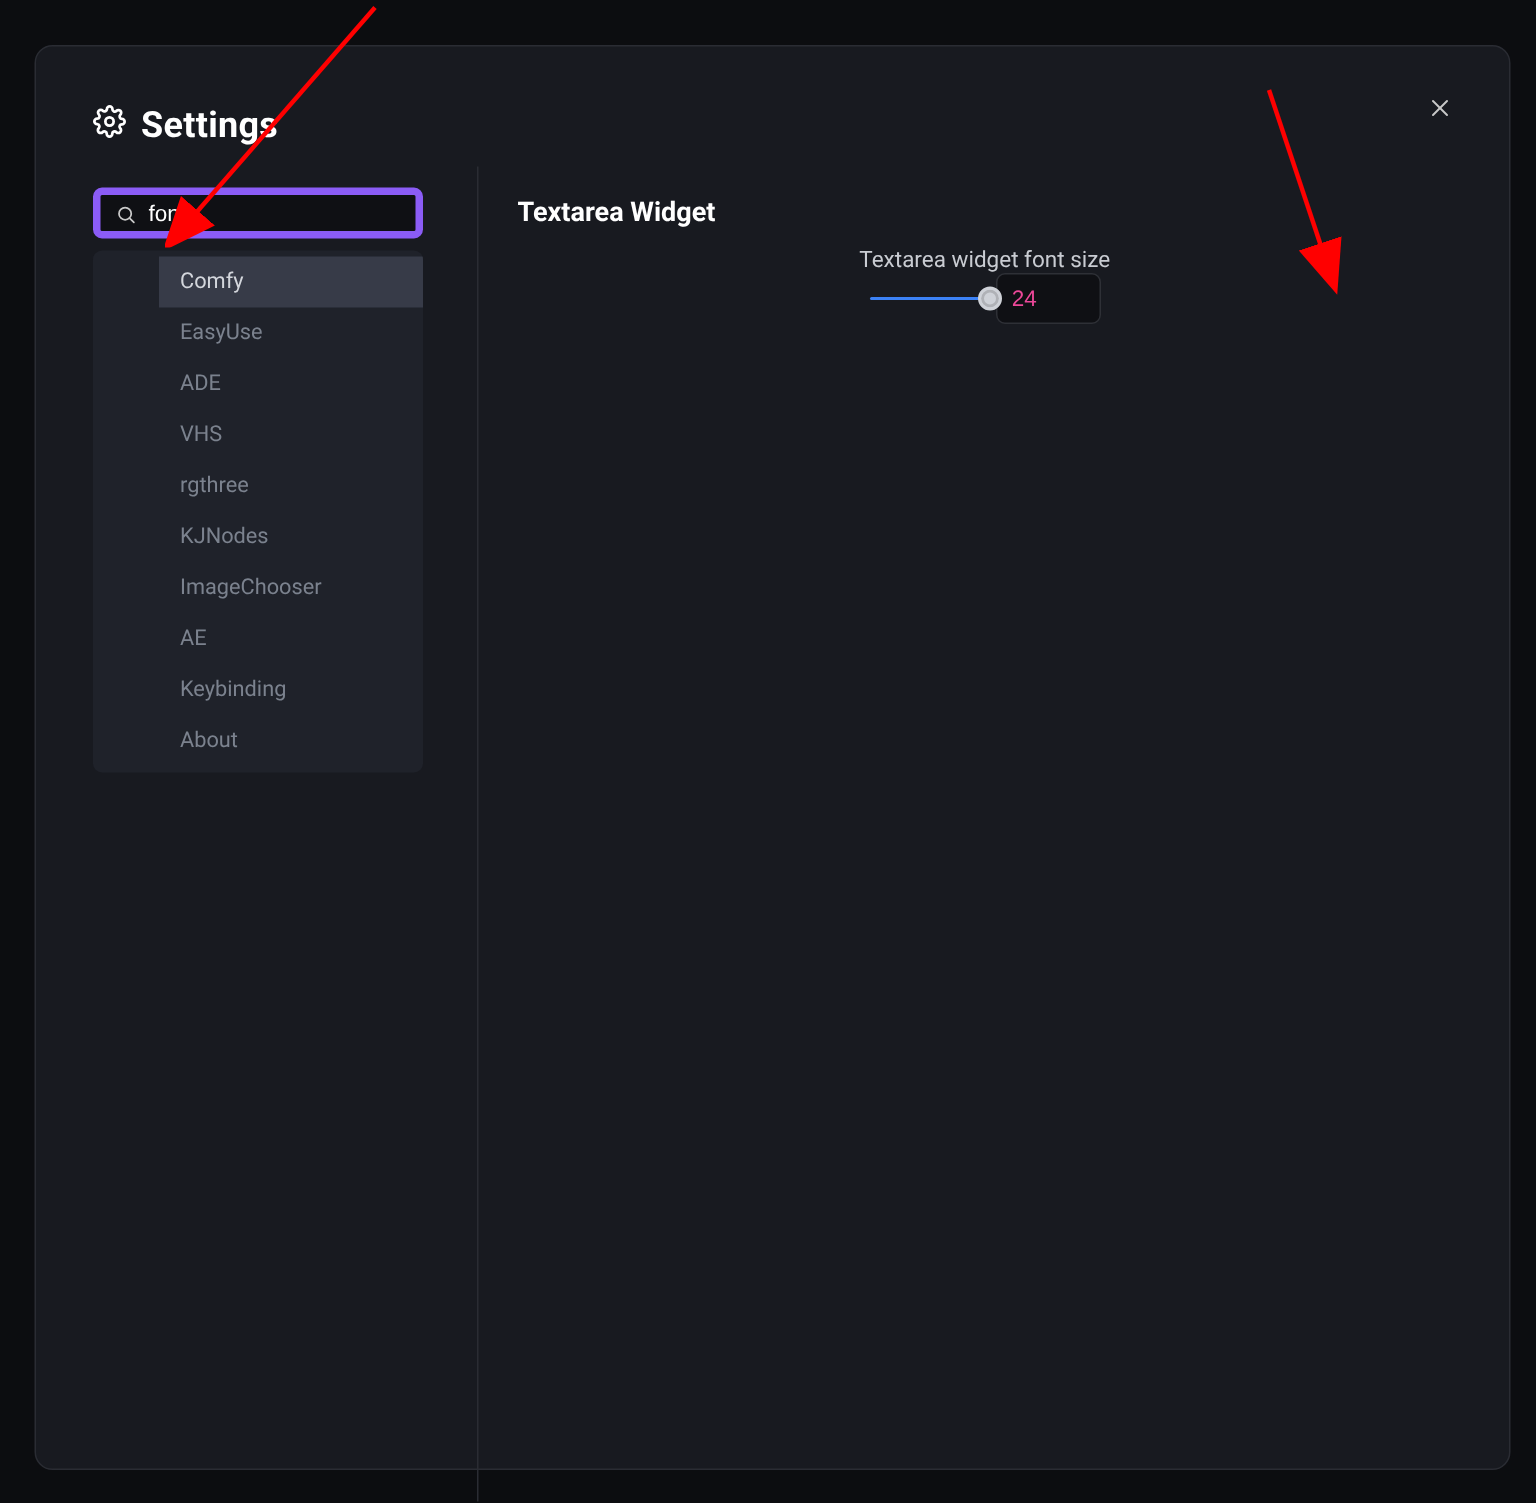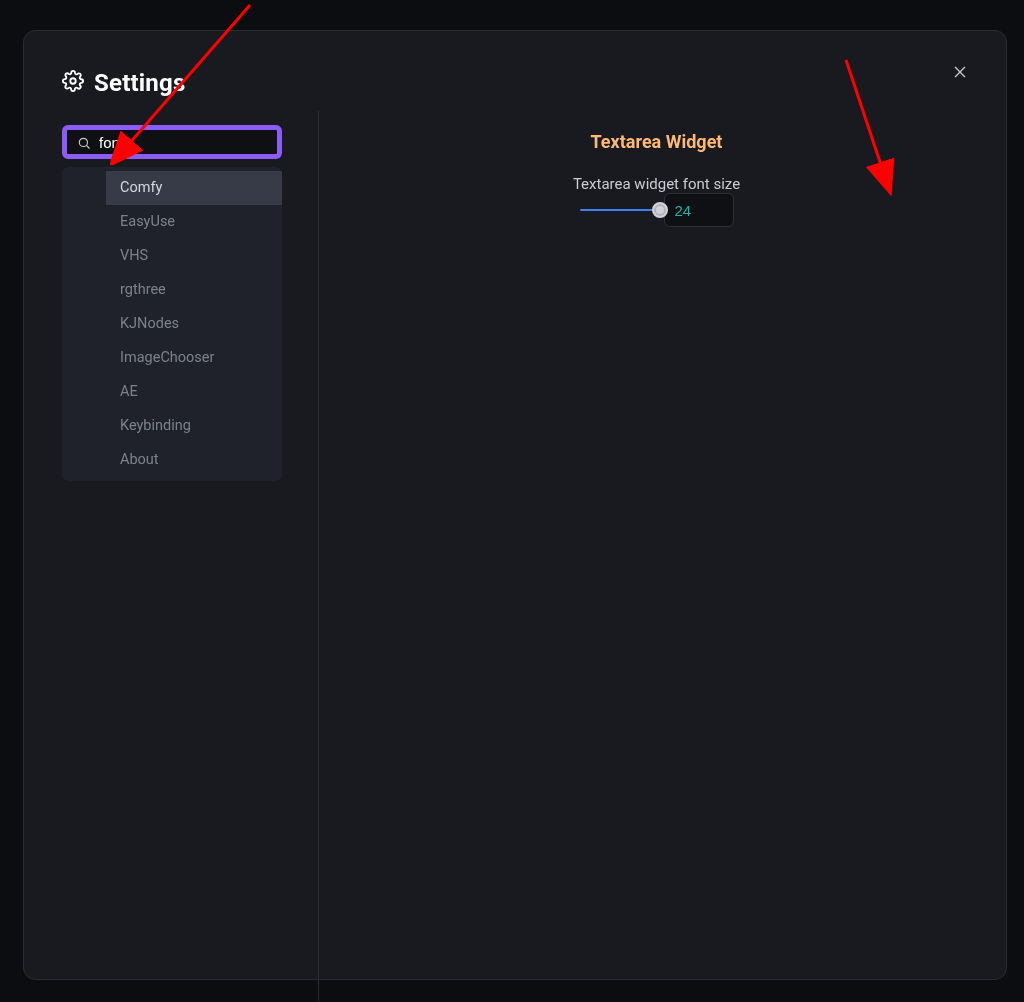--- a/index.html
+++ b/index.html
@@ -122,23 +122,22 @@
   }
 
   .content {
     flex: 1;
     padding-top: 6px;
   }
 
   .section-title {
     font-size: 18px;
     font-weight: 700;
-    color: #fdba74;
-    margin-bottom: 23px;
-    text-align: center;
+    color: #ffffff;
+    margin-bottom: 12px;
   }
 
   .setting-row {
     display: flex;
     align-items: center;
     justify-content: space-between;
     flex-direction: column;
   }
   .setting-label {
     font-size: 15px;
@@ -185,21 +184,21 @@
     border: 2px solid #cfd2d8;
     box-shadow: 0 0 0 2px rgba(0,0,0,0.15) inset;
   }
 
   .num-input {
     width: 70px;
     height: 34px;
     background: #0f1014;
     border: 1px solid #2e3036;
     border-radius: 6px;
-    color: #14b8a6;
+    color: #ec4899;
     font-size: 15px;
     padding: 0 10px;
     outline: none;
     margin-left: -2px;
   }
 
   
   .arrow {
     position: absolute;
     pointer-events: none;
@@ -239,20 +238,21 @@
             <circle cx="11" cy="11" r="7"></circle>
             <line x1="21" y1="21" x2="16.65" y2="16.65"></line>
           </svg>
         </span>
         <input class="search-input" type="text" value="font" style="">
       </div>
 
       <div class="cat-list">
         <div class="cat-item selected"><span>Comfy</span></div>
         <div class="cat-item"><span>EasyUse</span></div>
+        <div class="cat-item"><span>ADE</span></div>
         <div class="cat-item"><span>VHS</span></div>
         <div class="cat-item"><span>rgthree</span></div>
         <div class="cat-item"><span>KJNodes</span></div>
         <div class="cat-item"><span>ImageChooser</span></div>
         <div class="cat-item"><span>AE</span></div>
         <div class="cat-item"><span>Keybinding</span></div>
         <div class="cat-item"><span>About</span></div>
       </div>
     </div>
 

